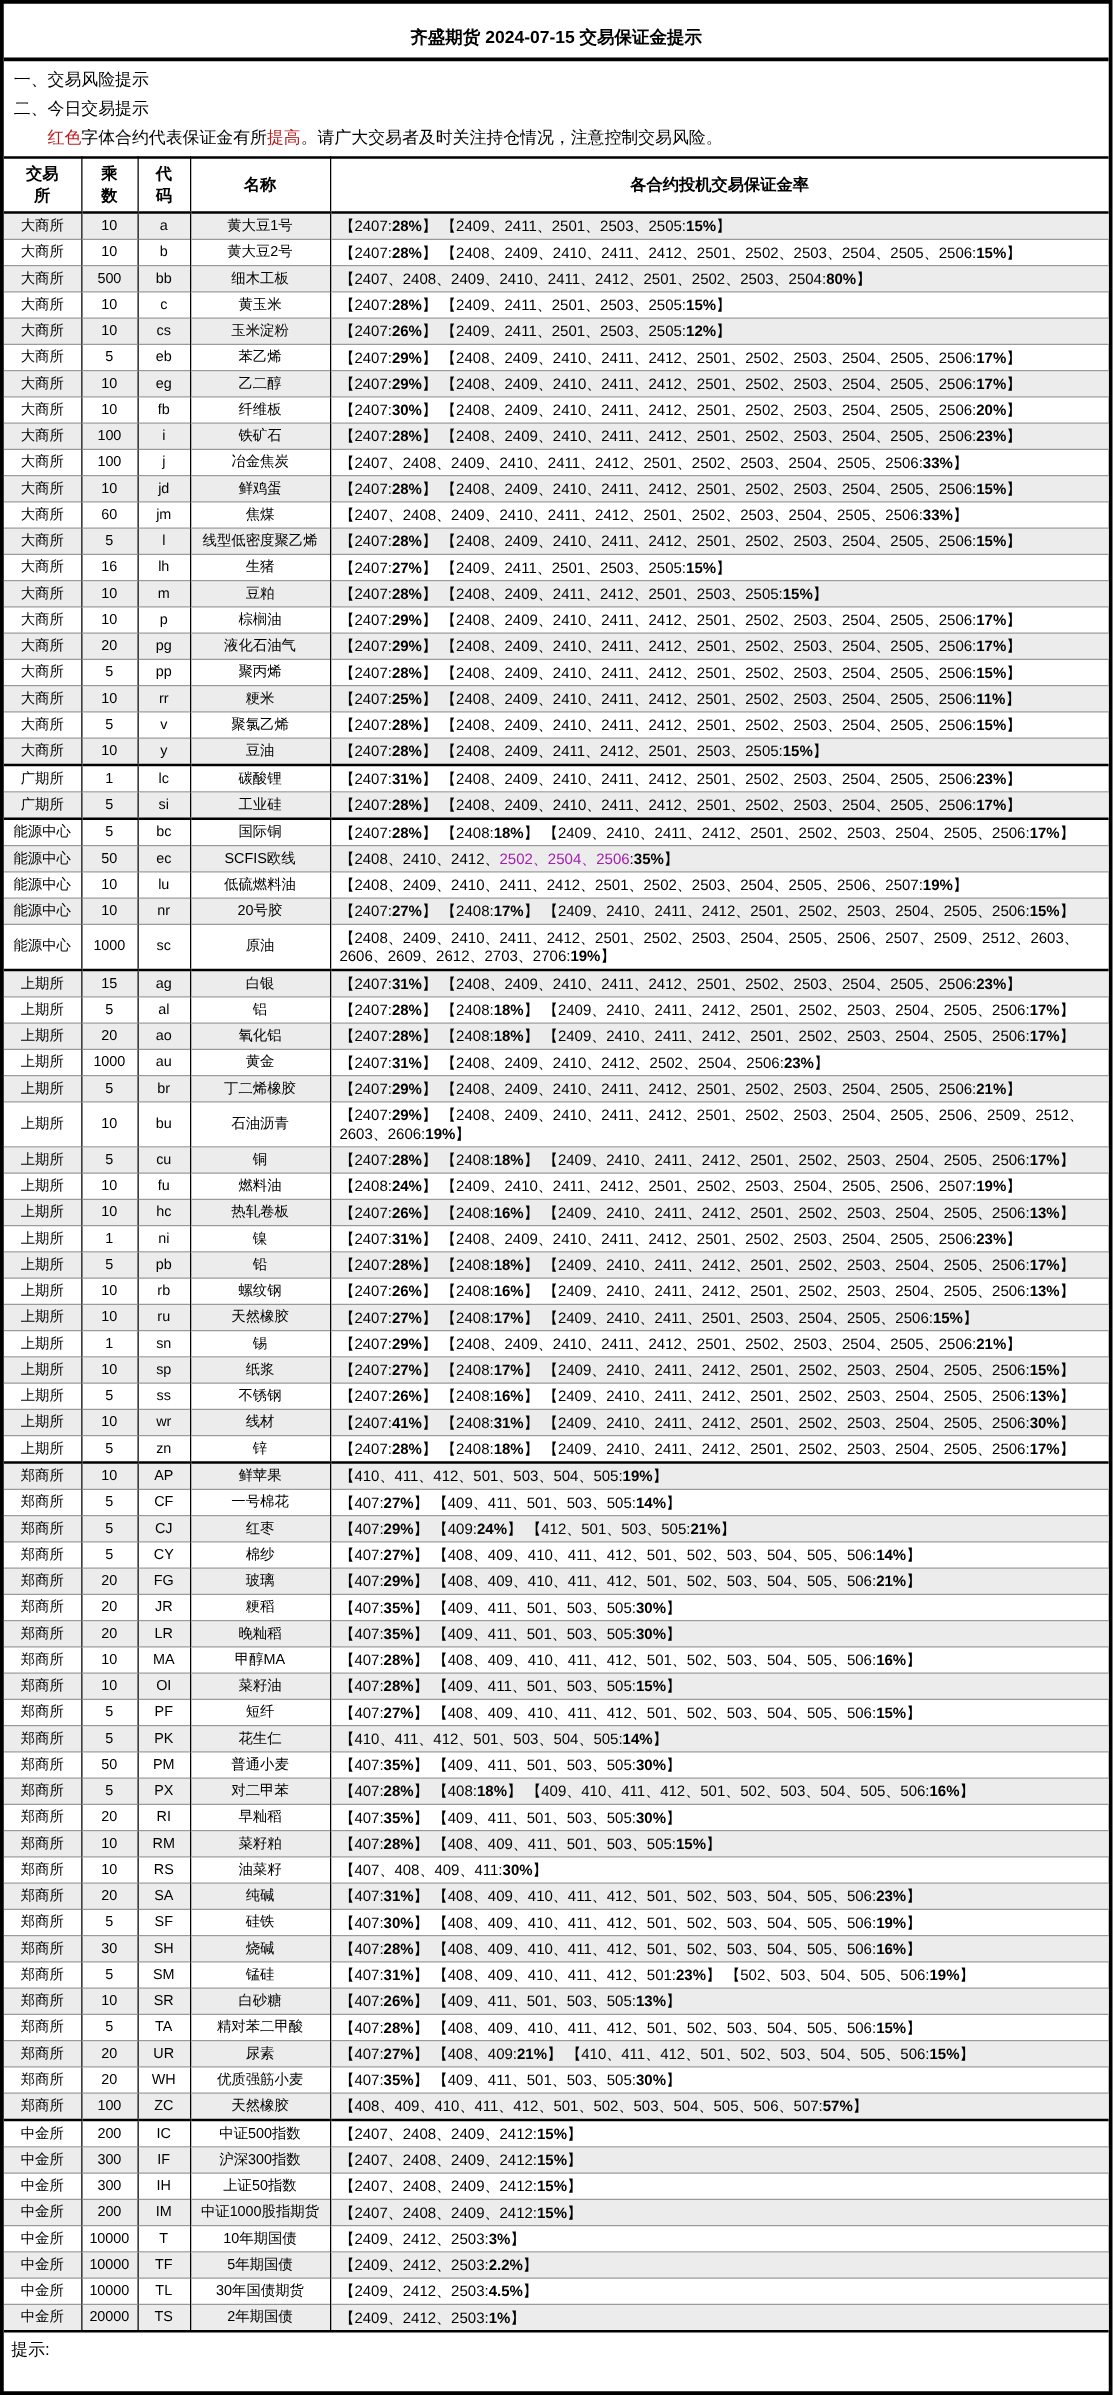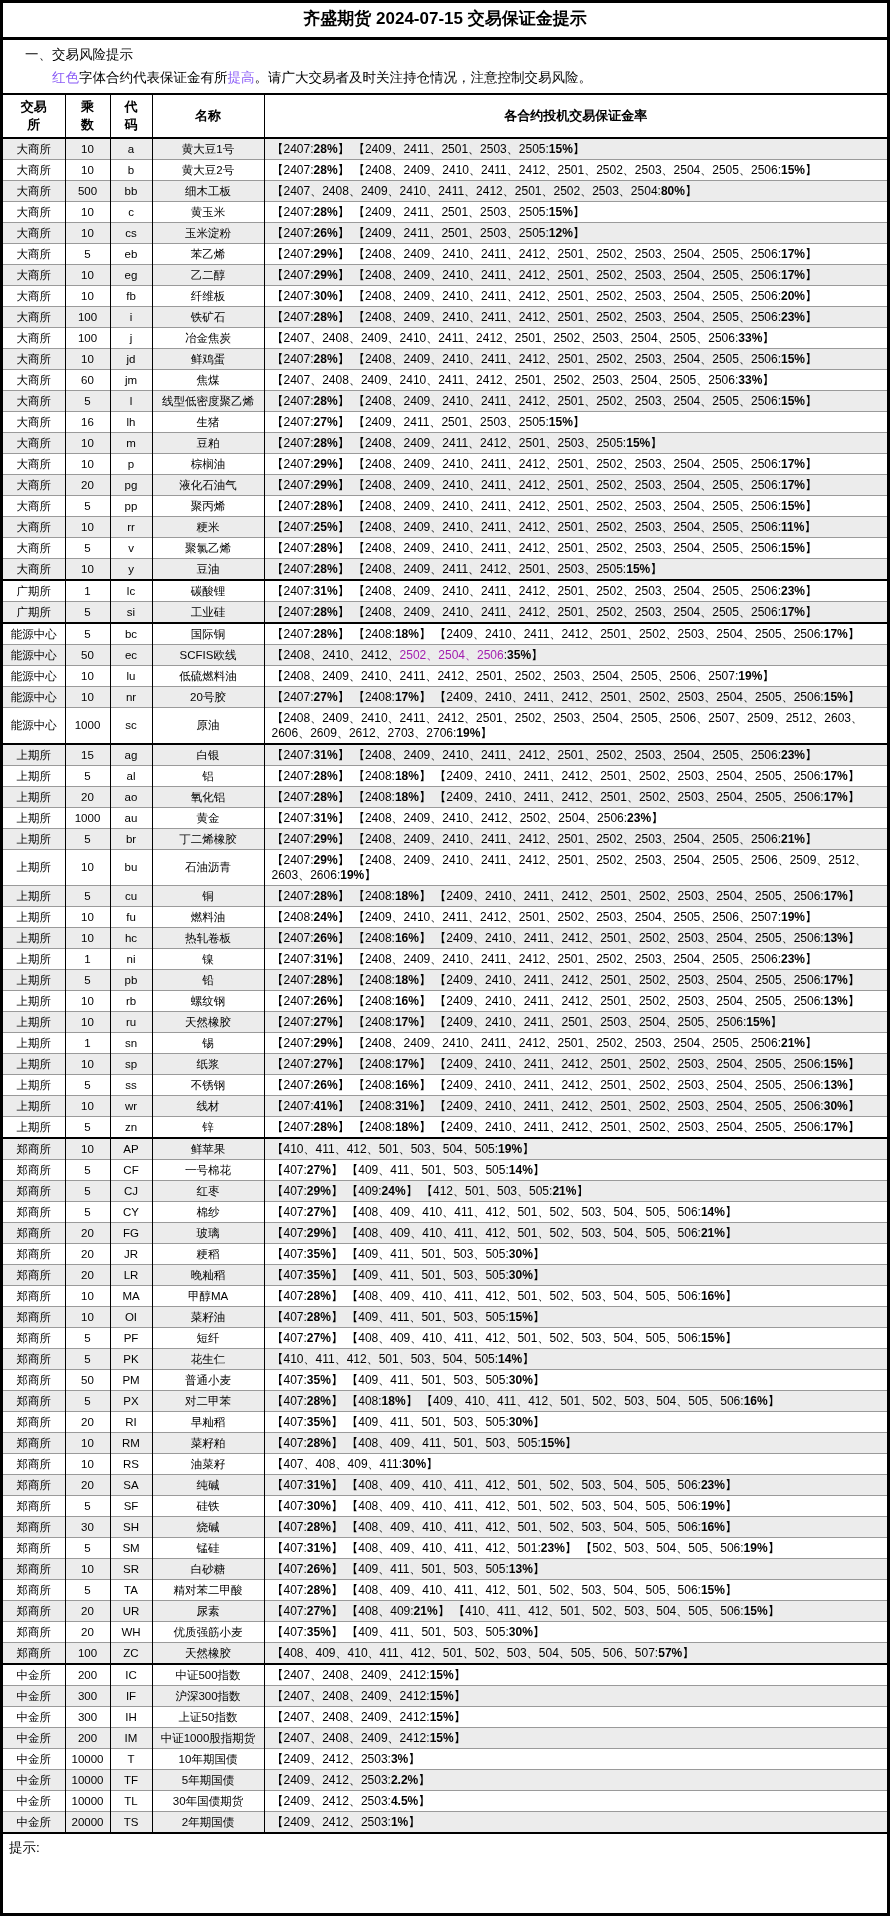--- a/index.html
+++ b/index.html
@@ -8,28 +8,28 @@
     width: 890px; min-height: 1916px;
     margin: 0 auto;
     border: 3px solid #000;
     font-family: "Liberation Sans", sans-serif;
     color: #000;
     background: #fff;
   }
   .doc-title {
     text-align: center;
     font-weight: bold;
-    font-size: 17px;
-    padding: 4px 0 7px;
+    font-size: 14px;
+    padding: 18px 0 7px;
     border-bottom: 3px solid #000;
   }
-  .intro { font-size: 13.5px; padding: 3px 6px 4px 22px; }
+  .intro { font-size: 13.5px; padding: 3px 6px 4px 8px; }
   .intro .line { line-height: 23px; }
   .intro .indent { text-indent: 2em; }
-  .red { color: #8b5cf6; }
+  .red { color: #b91c1c; }
   table {
     width: 100%;
     border-collapse: collapse;
     table-layout: fixed;
     border-top: 2px solid #000;
   }
   th {
     font-size: 13px;
     font-weight: bold;
     padding: 3px 14px;
@@ -68,20 +68,21 @@
   }
   .notes .line { line-height: 22px; }
 </style>
 </head>
 <body>
 
 <div class="doc-title">齐盛期货 2024-07-15 交易保证金提示</div>
 
 <div class="intro">
   <div class="line">一、交易风险提示</div>
+  <div class="line">二、今日交易提示</div>
   <div class="line indent" id="red-line"><span class="red">红色</span><span>字体合约代表保证金有所</span><span class="red">提高</span><span>。请广大交易者及时关注持仓情况，注意控制交易风险。</span></div>
 </div>
 
 <table>
   <colgroup>
     <col style="width:62px">
       <col style="width:45px">
       <col style="width:42px">
       <col style="width:112px">
       <col>

